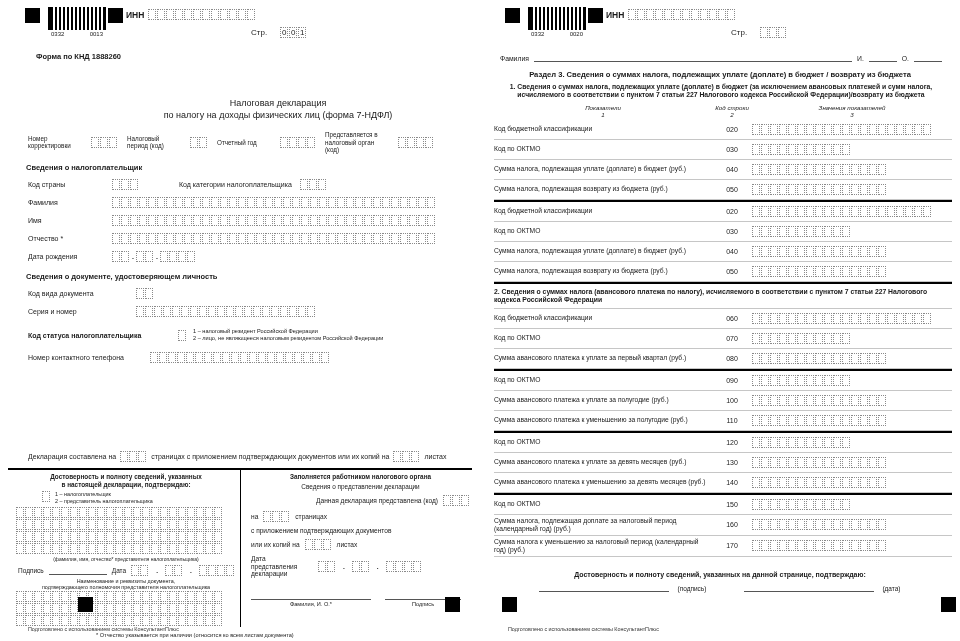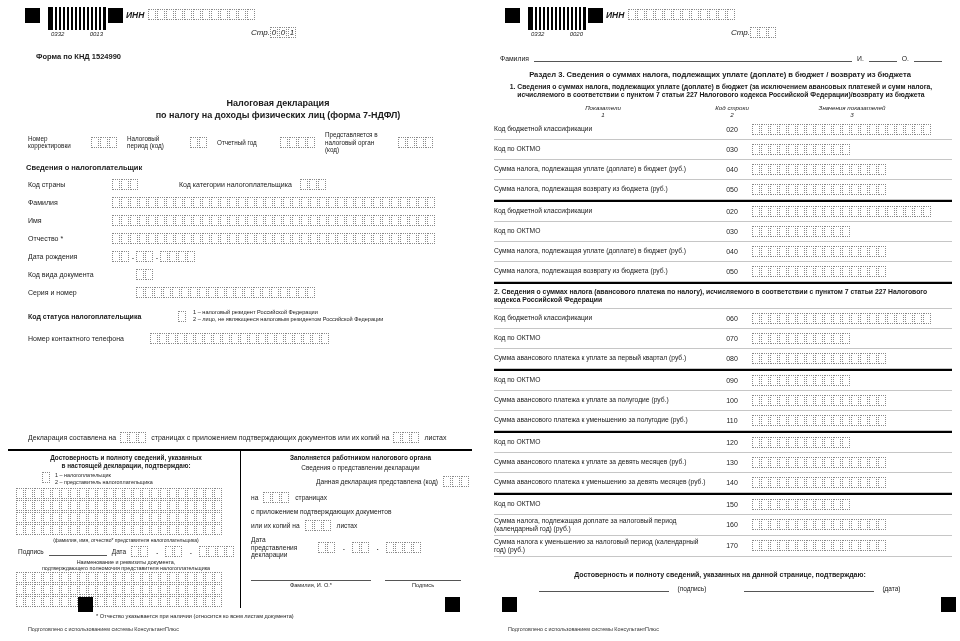--- a/index.html
+++ b/index.html
@@ -7,29 +7,29 @@
        font-family:"Liberation Sans",sans-serif;color:#1a1a1a;font-size:7px;
        -webkit-font-smoothing:antialiased;overflow:hidden;}
   .page{position:absolute;top:0;height:641px;width:464px;}
   #page1{left:8px;}
   #page2{left:488px;}
   .sq{position:absolute;width:15px;height:15px;background:#000;}
   .barcode{position:absolute;left:40px;top:7px;width:58px;}
   .bars{height:23px;border-left:3px solid #000;border-right:3px solid #000;
         background:repeating-linear-gradient(90deg,#000 0 2px,#fff 2px 4px);}
   .bc-digits{display:flex;justify-content:space-between;font-size:6px;padding:1px 3px 0 3px;color:#222;}
-  .hdr{position:relative;height:48px;font-style:italic;}
+  .hdr{position:relative;height:48px;}
   .inn-row{position:absolute;left:118px;top:9px;display:flex;align-items:center;gap:4px;font-weight:bold;font-size:8.5px;}
-  .str-row{position:absolute;left:243px;top:27px;display:flex;align-items:center;gap:0;font-size:8px;}
+  .str-row{position:absolute;left:243px;top:27px;display:flex;align-items:center;gap:13px;font-size:8px;}
   .cellrow{display:inline-flex;vertical-align:middle;}
   .cell{width:8px;height:11px;border:1px dotted #8a8a8a;margin-right:1px;box-sizing:border-box;
         flex:none;font-size:8px;line-height:10px;text-align:center;color:#222;}
   .dot{margin:0 2px;font-weight:bold;}
   .formcode{position:absolute;left:28px;top:52px;font-weight:bold;font-size:7.5px;}
-  .title{margin:50px 0 0 120px;text-align:center;font-weight:bold;font-size:9px;line-height:1.3;width:300px;}
+  .title{margin:50px 0 0 120px;text-align:center;font-weight:normal;font-size:9px;line-height:1.3;width:300px;}
   #page1 .topfields{display:flex;margin:10px 0 0 20px;gap:9px;align-items:center;}
   .tf-label{font-size:6.3px;width:54px;line-height:1.15;}
   .tf-label.wide{width:64px;}
   .h-sec{font-weight:bold;font-size:7.5px;margin:10px 0 0 18px;}
   .frow{display:flex;align-items:center;margin:7px 0 0 20px;}
   .flab{width:84px;flex:none;}
   .note{font-size:5.6px;line-height:1.3;margin-left:6px;}
   .spacer{height:88px;}
   .compiled{display:flex;align-items:center;gap:4px;margin:0 0 6px 20px;font-size:7px;}
   .twocol{display:flex;border-top:2px solid #000;height:157px;}
@@ -98,21 +98,21 @@
     <div class="str-row">
       <span>Стр.</span>
       <span class="cellrow">
           <span class="cell">0</span>
           <span class="cell">0</span>
           <span class="cell">1</span>
         </span>
     </div>
   </div>
 
-  <div class="formcode">Форма по КНД 1524990</div>
+  <div class="formcode">Форма по КНД 1888260</div>
   <div class="title">
     <div>Налоговая декларация</div>
     <div>по налогу на доходы физических лиц (форма 7-НДФЛ)</div>
   </div>
 
   <div class="topfields">
     <span class="tf-label">Номер корректировки</span>
     <span class="cellrow">
         <span class="cell"></span>
         <span class="cell"></span>
@@ -291,20 +291,21 @@
       </span>
       <span class="dot">.</span>
     <span class="cellrow">
         <span class="cell"></span>
         <span class="cell"></span>
         <span class="cell"></span>
         <span class="cell"></span>
       </span>
   </div>
 
+  <div class="h-sec">Сведения о документе, удостоверяющем личность</div>
 
   <div class="frow">
     <span class="flab" style="width:108px;">Код вида документа</span>
     <span class="cellrow">
         <span class="cell"></span>
         <span class="cell"></span>
       </span>
   </div>
   <div class="frow">
     <span class="flab" style="width:108px;">Серия и номер</span>

